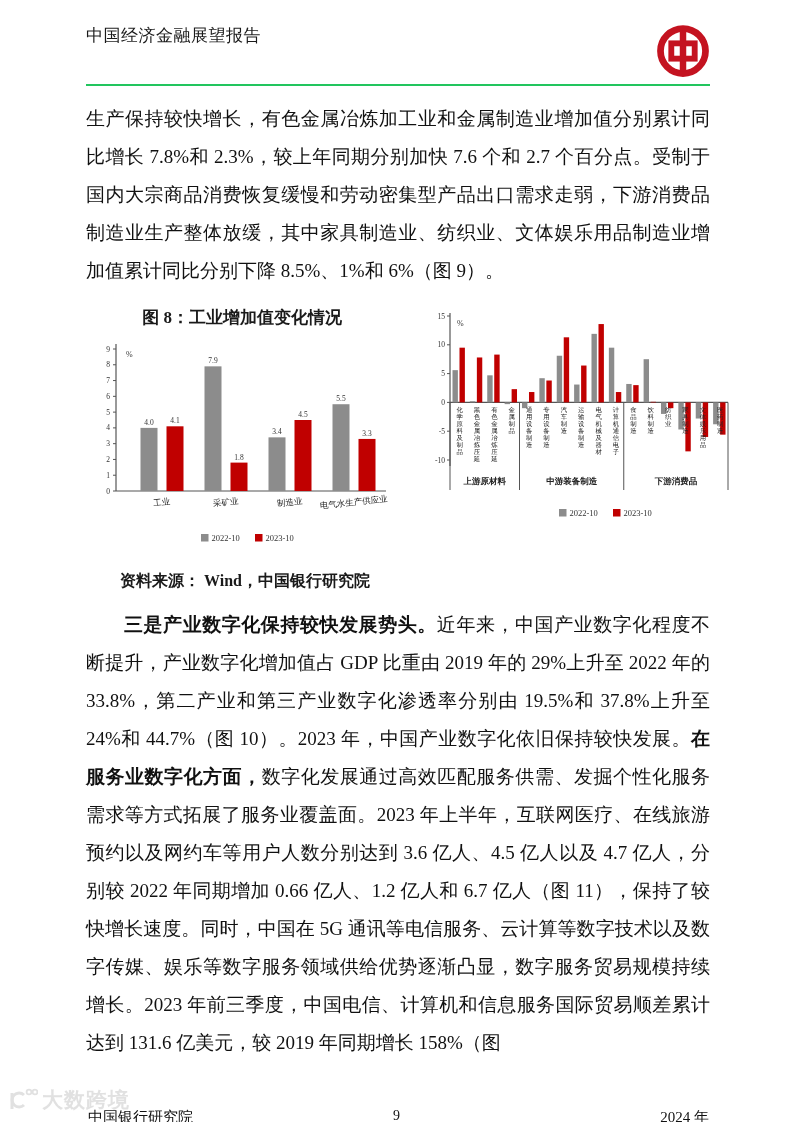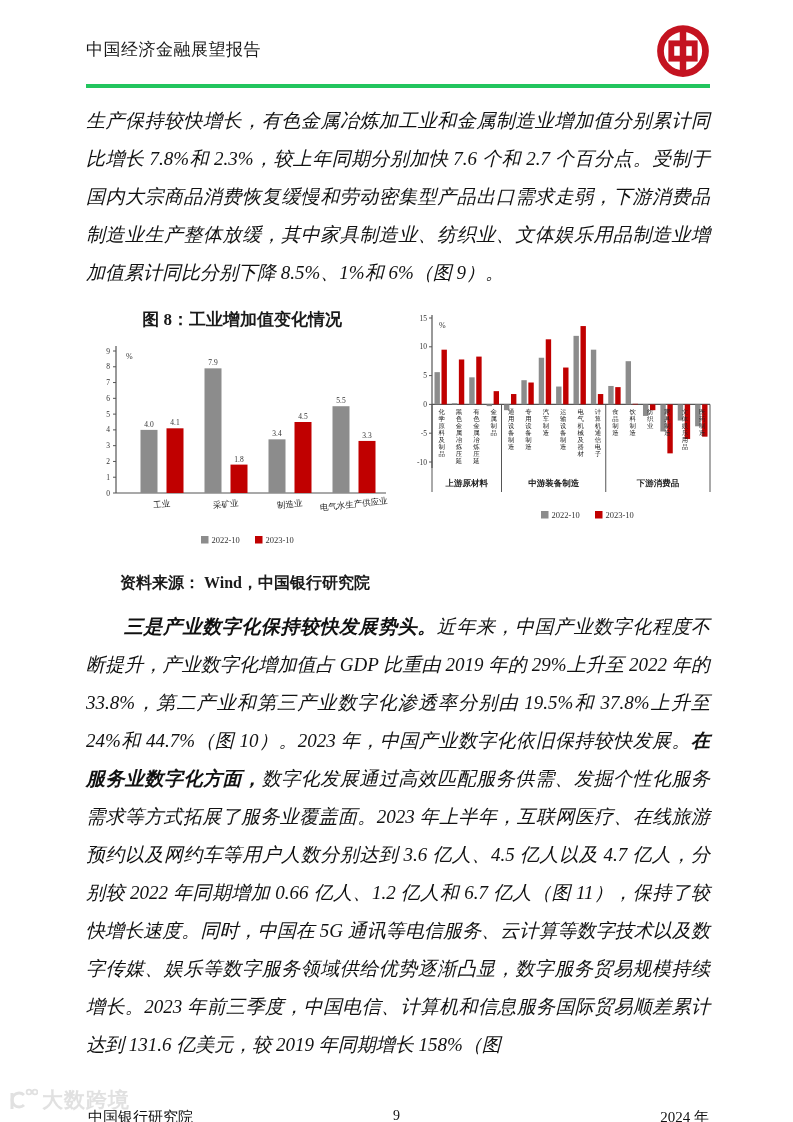--- a/index.html
+++ b/index.html
@@ -2,37 +2,37 @@
 <html><head>
 <meta charset="utf-8">
 <style>
   html,body{margin:0;padding:0;background:#ffffff;}
   .page{
     position:relative;width:793px;height:1122px;margin:0 auto;background:#ffffff;
     font-family:"Liberation Serif","DejaVu Serif",serif;color:#1a1a1a;overflow:hidden;
   }
   
   .header{
-    display:flex;justify-content:space-between;align-items:center;
-    margin:0 83px 0 86px;padding:24px 0 6px 0;border-bottom:4px solid #22c55e;
+    display:flex;justify-content:space-between;align-items:flex-start;
+    margin:0 83px 0 86px;padding:24px 0 6px 0;border-bottom:2px solid #22c55e;
   }
   .header-title{font-size:17px;letter-spacing:.5px;padding-bottom:4px;}
   .logo{display:flex;align-items:center;gap:7px;}
   .logo-text{display:flex;flex-direction:column;line-height:1.05;}
   .logo-cn{font-size:25px;font-weight:700;font-style:italic;letter-spacing:2px;color:#111;}
   .logo-en{font-size:11.5px;font-weight:600;letter-spacing:.6px;color:#111;}
   
   .body-para{
     margin:14px 83px 0 86px;font-size:19px;line-height:38px;text-align:justify;
-    text-justify:inter-ideograph;color:#111;font-style:italic;
+    text-justify:inter-ideograph;color:#111;
   }
   .body-para.indent{text-indent:2em;}
   .bold{font-weight:700;}
   
-  .figures-row{display:flex;margin:16px 78px 0 90px;gap:12px;}
+  .figures-row{display:flex;margin:16px 78px 0 90px;gap:30px;}
   .figure{display:flex;flex-direction:column;align-items:center;}
   .fig-title{font-size:17px;font-weight:700;margin-bottom:6px;white-space:nowrap;}
   .source-line{margin:10px 83px 0 120px;font-size:16px;font-weight:700;}
   
   .footer{position:absolute;left:0;right:0;top:1108px;height:22px;font-size:15px;color:#111;}
   .footer .f-left{position:absolute;left:88px;}
   .footer .f-center{position:absolute;left:0;right:0;text-align:center;font-size:14px;}
   .footer .f-right{position:absolute;right:84px;}
   
   .watermark{

